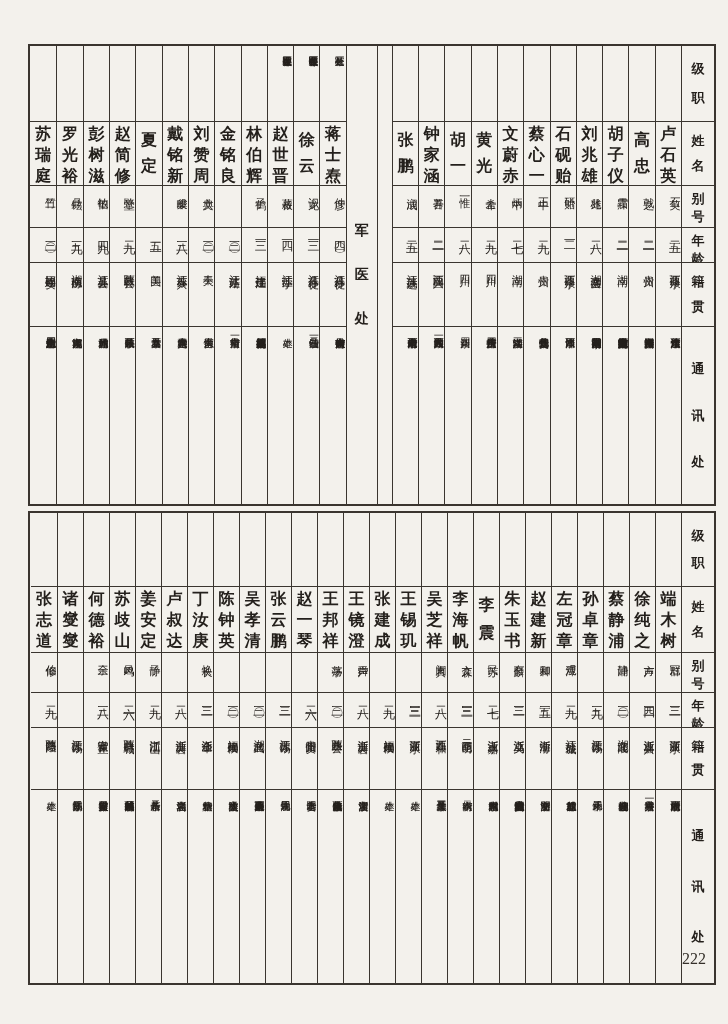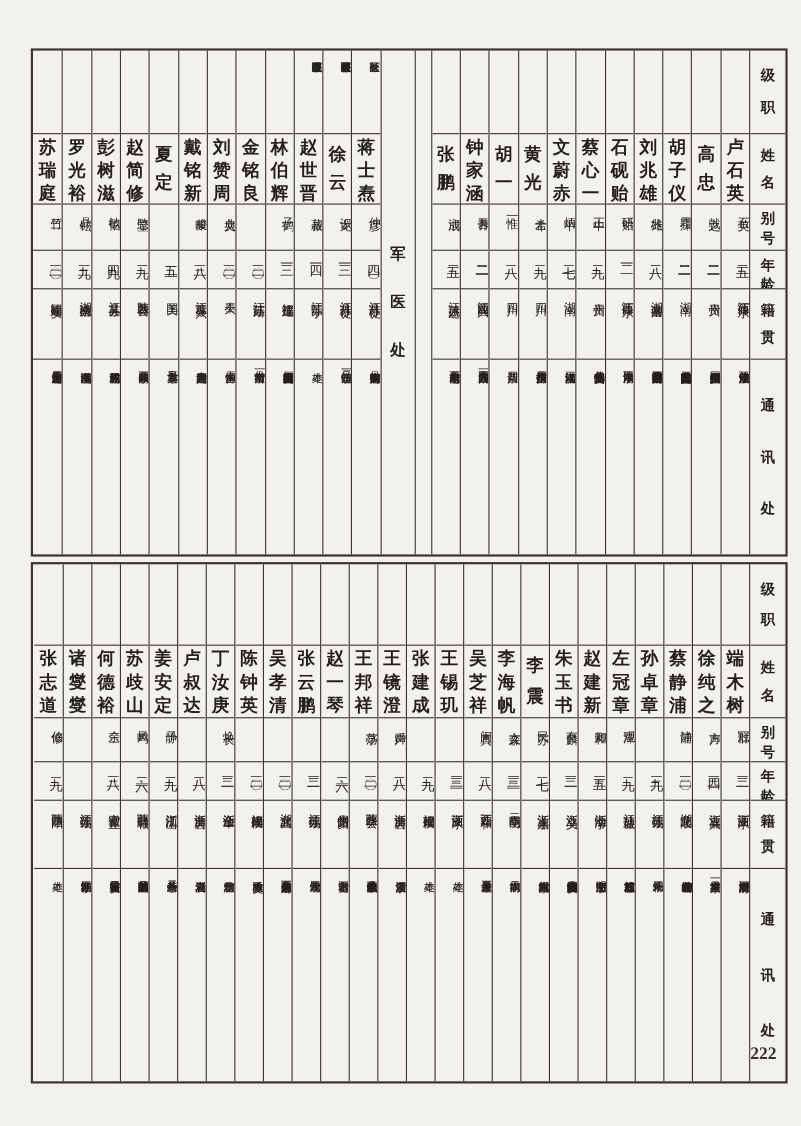--- a/index.html
+++ b/index.html
@@ -82,21 +82,20 @@
   }
   .name-stack{justify-content:space-evenly;font-size:16px;font-weight:bold;padding:2px 0;}
   .hdr-stack{justify-content:space-evenly;font-size:13px;font-weight:bold;padding:4px 0;}
   .divider-stack{justify-content:center;gap:26px;font-size:14px;font-weight:bold;}
   .page-number{
     position:absolute;
     right:22px;bottom:56px;
     font-family:"Liberation Serif", serif;
     font-size:16px;
     color:#35302a;
-    font-weight:bold;
   }
 </style>
 </head>
 <body>
 
 <div class="sheet">
   <div id="top-table" class="vtable tt">
       <div class="col hcol">
         <div class="cell c-rank">
           <div class="char-stack hdr-stack">

